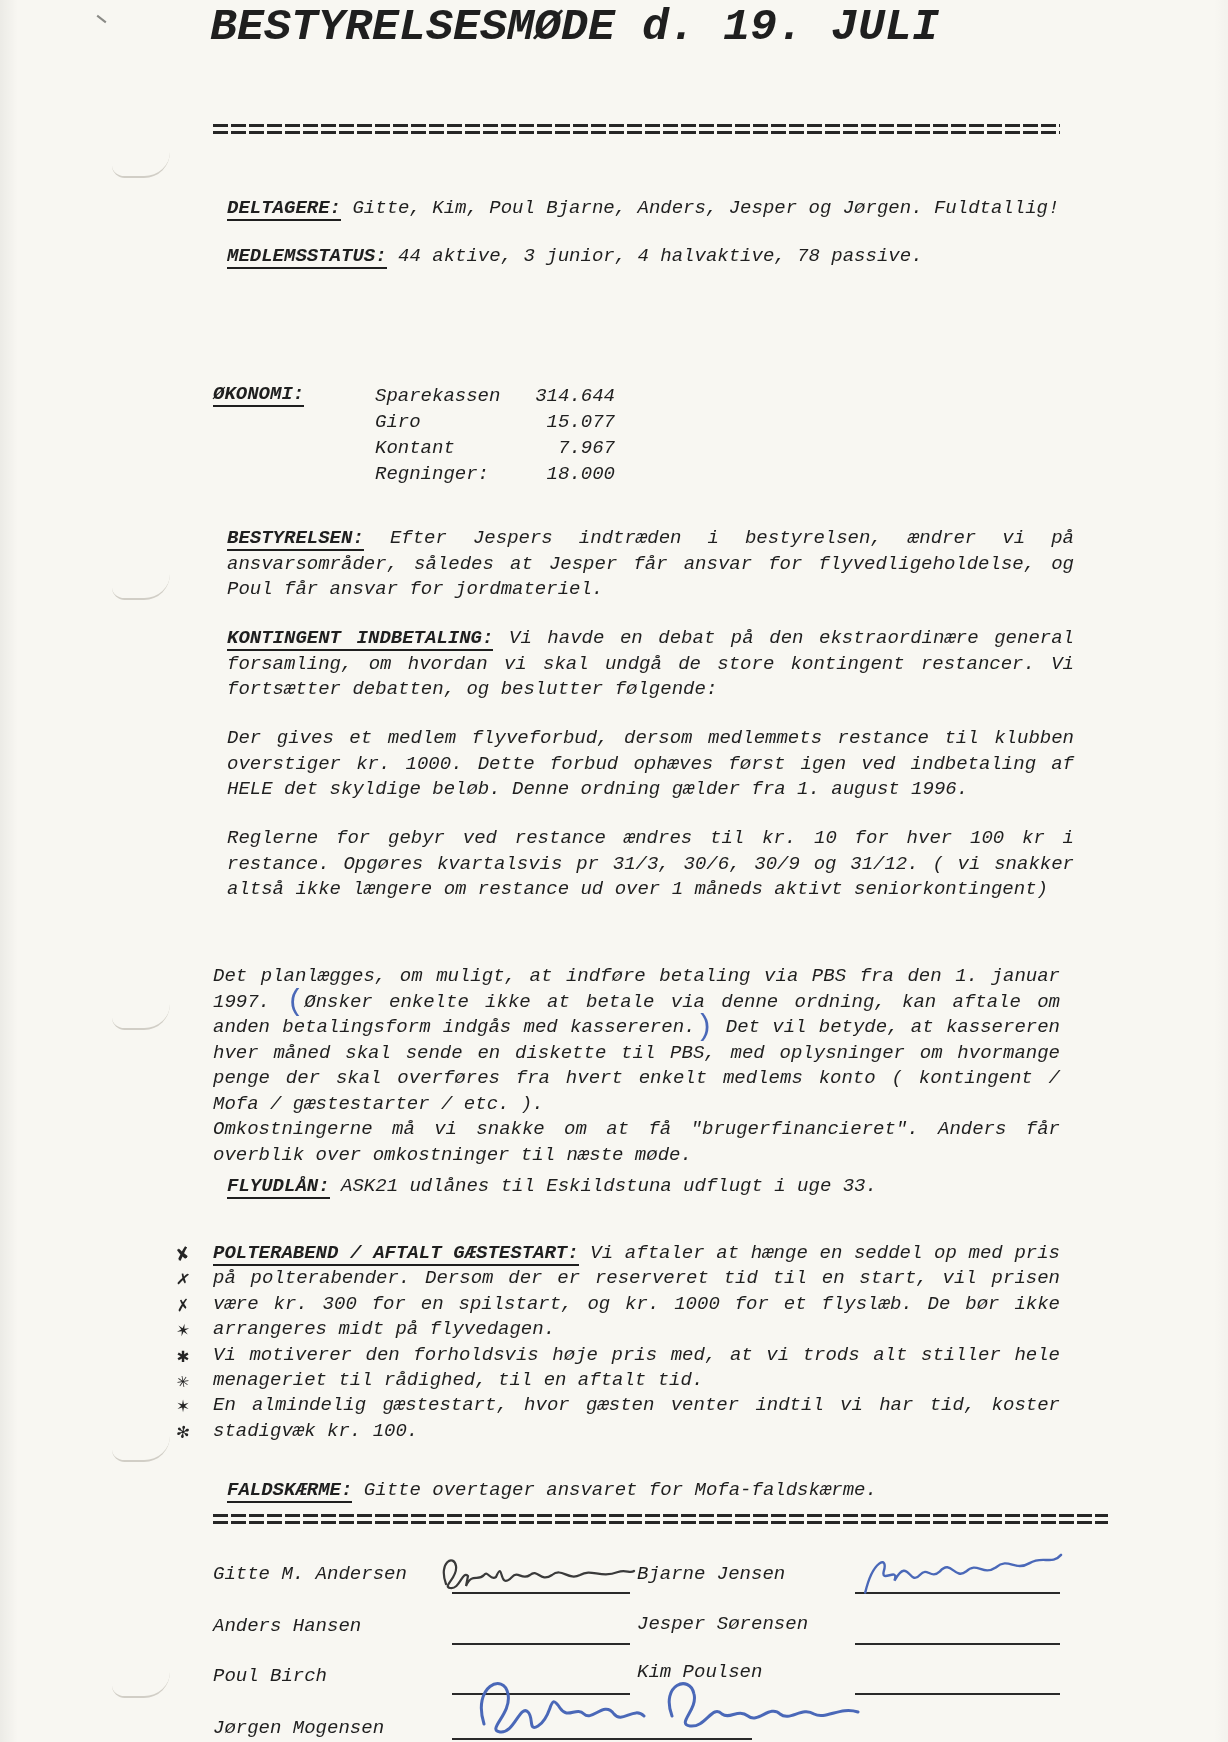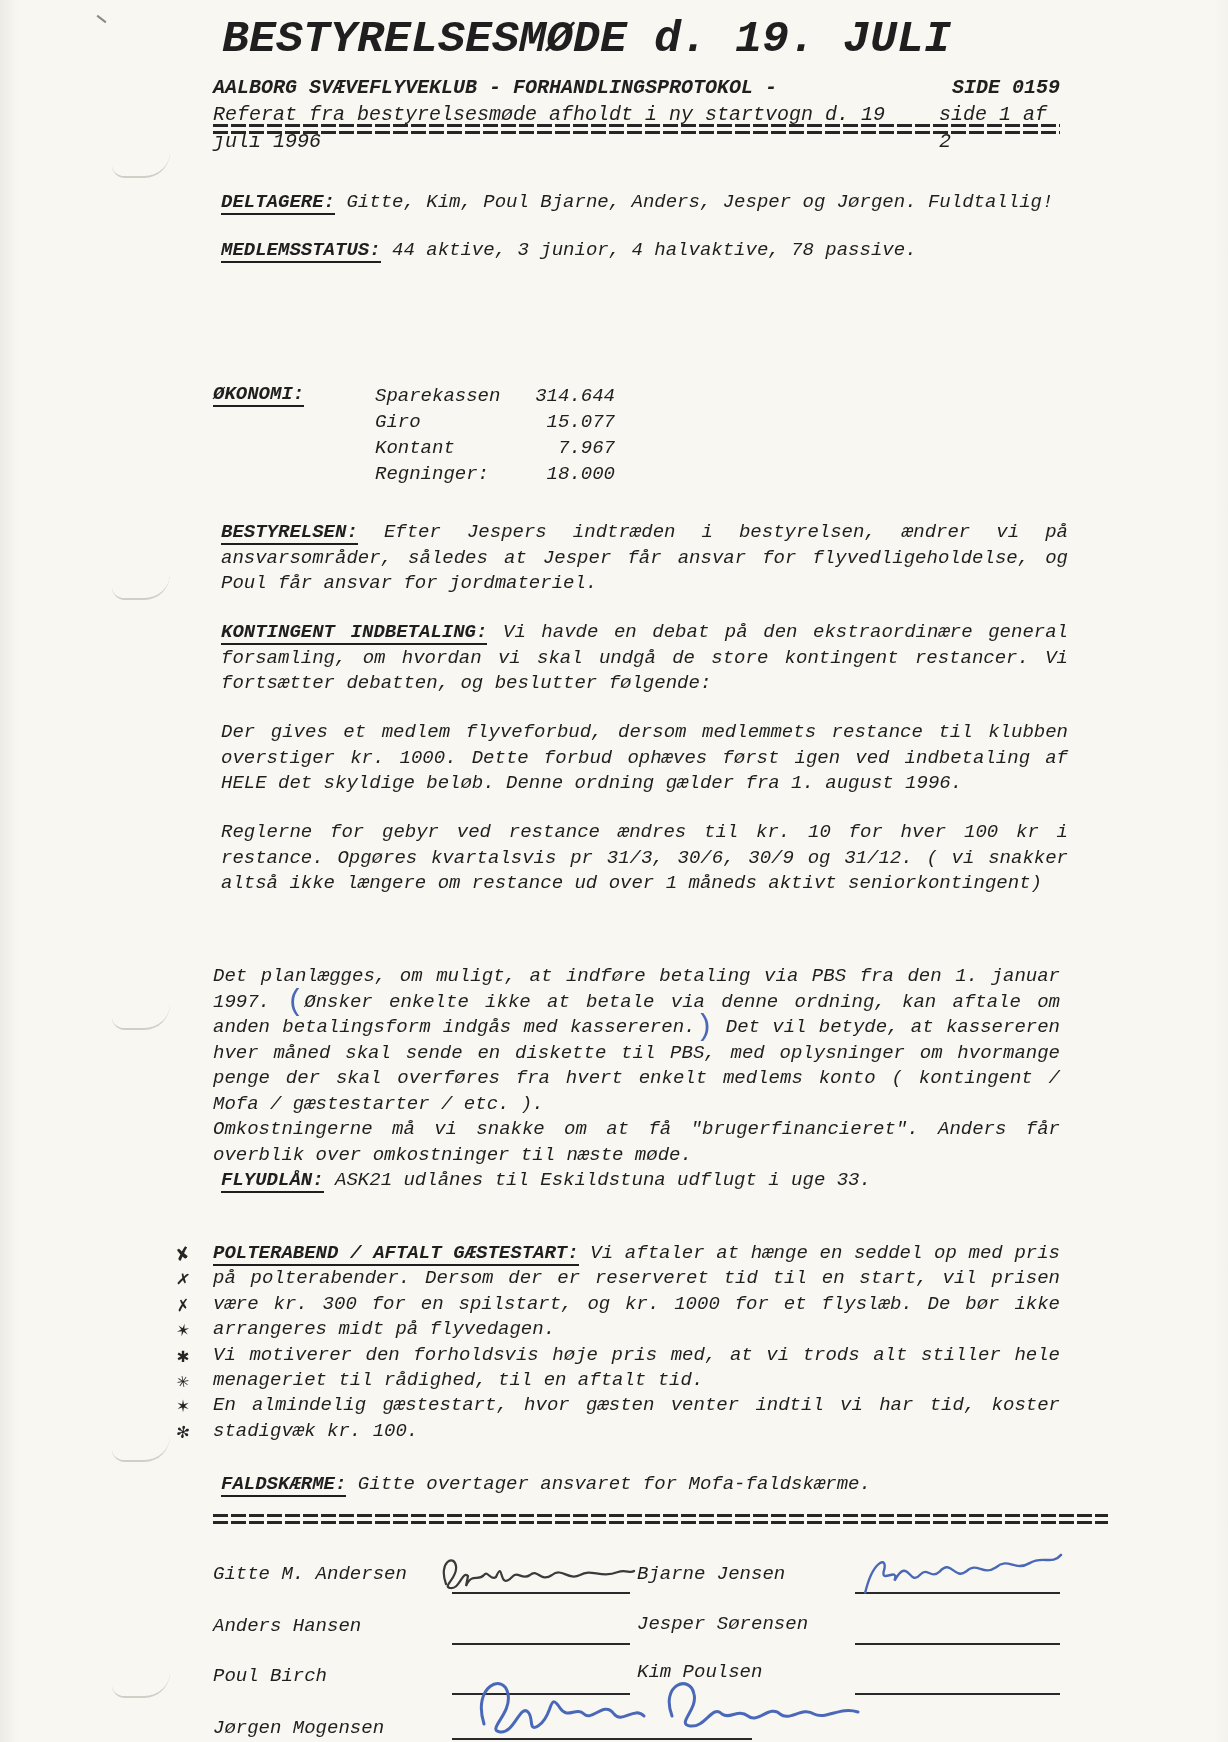--- a/index.html
+++ b/index.html
@@ -6,30 +6,30 @@
   .page{
     position:relative;width:1228px;height:1742px;overflow:hidden;
     background:
       linear-gradient(90deg, rgba(0,0,0,.05), rgba(0,0,0,0) 18px),
       linear-gradient(270deg, rgba(0,0,0,.02), rgba(0,0,0,0) 14px),
       #f8f7f2;
     color:#1f1f1f;
     font-family:"Liberation Mono","DejaVu Sans Mono",monospace;
     font-style:italic;
   }
-  .title{position:absolute;left:210px;top:2px;margin:12px;font-size:45px;font-weight:700;white-space:nowrap;}
+  .title{position:absolute;left:210px;top:2px;margin:0;font-size:45px;font-weight:700;white-space:nowrap;}
   .header{position:absolute;left:213px;top:74px;width:847px;font-size:20px;line-height:27px;}
   .hrow{display:flex;justify-content:space-between;}
   .b{font-weight:700;}
   .rule{position:absolute;height:10px;}
   .rule::before,.rule::after{content:"";position:absolute;left:0;right:0;height:3.4px;
     background:repeating-linear-gradient(90deg,#262626 0 15px,rgba(0,0,0,0) 15px 18px);}
   .rule::before{top:0}
   .rule::after{bottom:0}
-  .para{position:absolute;left:213px;width:847px;margin:8px;font-size:19px;line-height:25.5px;text-align:justify;}
+  .para{position:absolute;left:213px;width:847px;margin:14px;font-size:19px;line-height:25.5px;text-align:justify;}
   .h{font-weight:700;border-bottom:2.5px solid currentColor;}
   .members{position:absolute;left:375px;top:281px;font-size:19px;line-height:27px;}
   .mname{display:inline-block;width:240px;}
   .oko-label{position:absolute;left:213px;top:383px;font-size:19px;}
   .oko-rows{position:absolute;left:375px;top:383px;font-size:19px;line-height:26px;}
   .oname{display:inline-block;width:155px;}
   .oamt{display:inline-block;width:85px;text-align:right;}
   .pbs-wrap{position:absolute;left:213px;top:964px;width:847px;}
   .pbs-wrap p{position:static;margin:0;}
   .blue-paren{color:#4a68b8;font-style:normal;font-size:30px;font-weight:400;line-height:0;position:relative;top:3px;}
@@ -54,30 +54,20 @@
 <div class="page">
 
   <div class="tick"></div>
   <div class="arc" style="top:152px"></div>
   <div class="arc" style="top:574px"></div>
   <div class="arc" style="top:1004px"></div>
   <div class="arc" style="top:1436px"></div>
   <div class="arc" style="top:1672px"></div>
 
   <h1 class="title">BESTYRELSESMØDE d. 19. JULI</h1>
-  <div class="header">
-    <div class="hrow">
-      <span class="b">AALBORG SVÆVEFLYVEKLUB - FORHANDLINGSPROTOKOL -</span>
-      <span class="b">SIDE 0159</span>
-    </div>
-    <div class="hrow">
-      <span>Referat fra bestyrelsesmøde afholdt i ny startvogn  d. 19 juli 1996</span>
-      <span>side 1 af 2</span>
-    </div>
-  </div>
   <div class="rule" style="left:213px;top:124px;width:847px"></div>
 
   <p class="para" style="top:182px"><span class="h">DELTAGERE:</span> <span>Gitte, Kim, Poul Bjarne, Anders, Jesper og Jørgen.  Fuldtallig!</span></p>
 
   <p class="para" style="top:230px"><span class="h">MEDLEMSSTATUS:</span> <span>44 aktive, 3 junior, 4 halvaktive, 78 passive.</span></p>
 
 
   <div class="oko-label"><span class="h">ØKONOMI:</span></div>
   <div class="oko-rows">
     <div><span class="oname">Sparekassen</span><span class="oamt">314.644</span></div>

